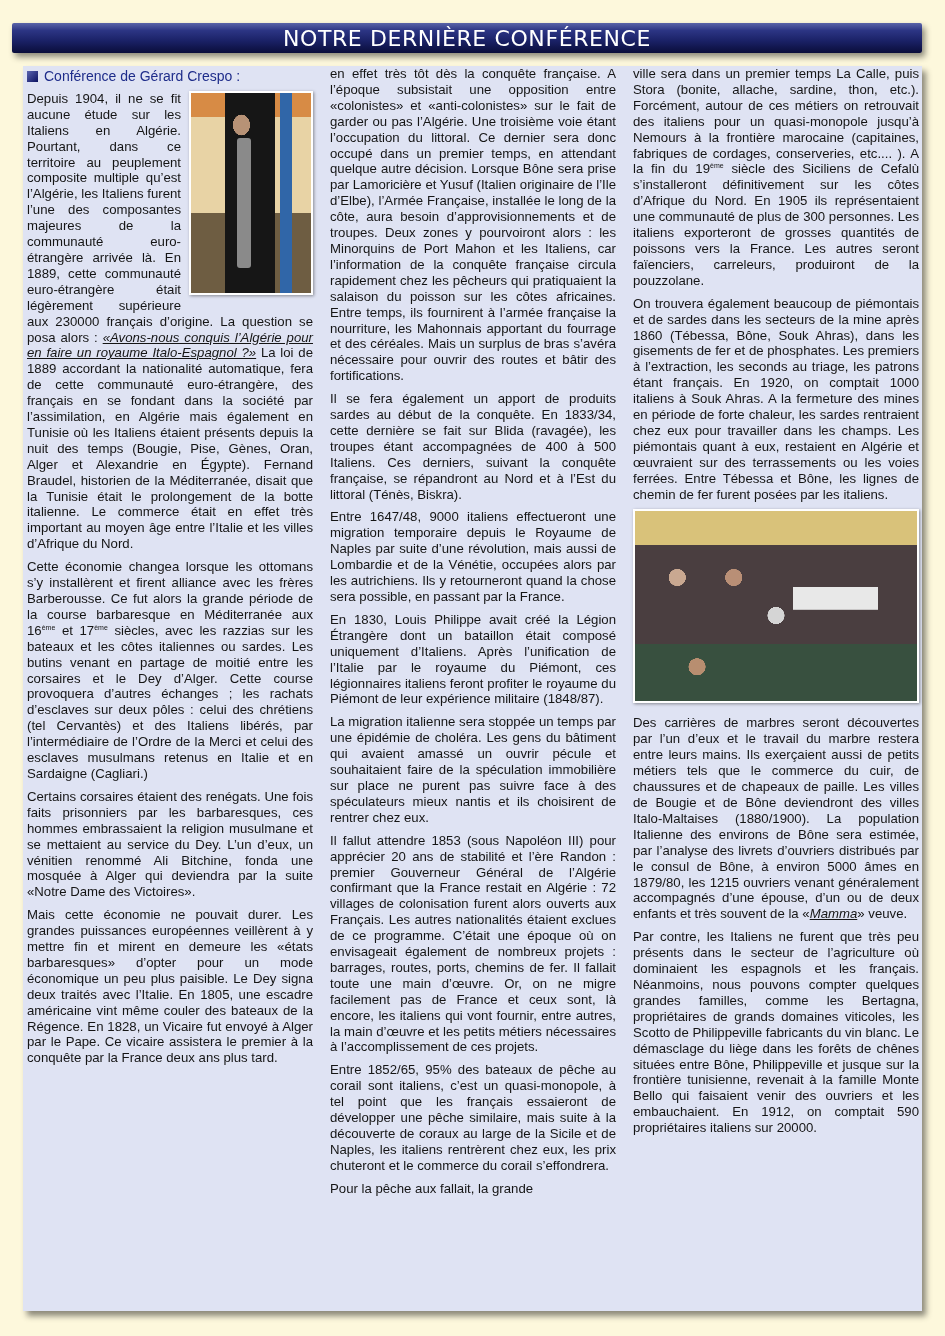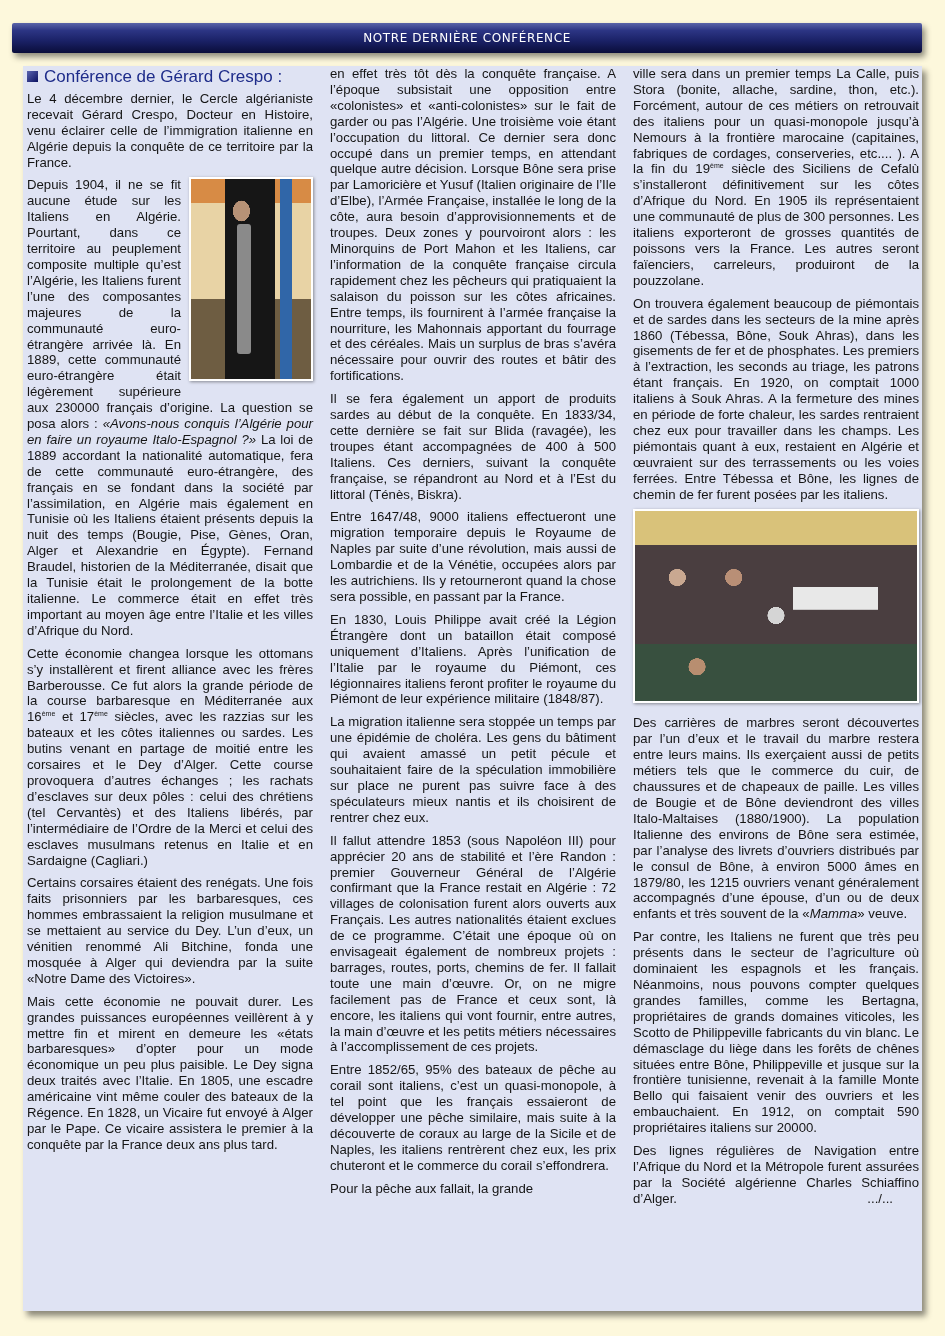--- a/index.html
+++ b/index.html
@@ -11,39 +11,39 @@
     color: #151515;
   }
   .banner {
     position: absolute; left: 12px; top: 23px; width: 910px; height: 30px;
     background: linear-gradient(to bottom, #5a64a8 0%, #2c3584 25%, #1a2166 60%, #0a0d3a 100%);
     box-shadow: 3px 4px 6px rgba(0,0,0,0.45);
     border-radius: 2px;
     display: flex; align-items: center; justify-content: center;
   }
   .banner-title {
-    color: #ffffff; font-size: 12px; letter-spacing: 0.6px;
+    color: #ffffff; font-size: 22px; letter-spacing: 0.6px;
     font-family: "DejaVu Sans", sans-serif; font-weight: normal;
   }
   .panel {
     position: absolute; left: 23px; top: 66px; width: 899px; height: 1245px;
     background: #dfe3f3;
     box-shadow: 4px 5px 6px rgba(0,0,0,0.45);
   }
   .col {
     position: absolute; top: 0; width: 286px;
     font-size: 13.2px; line-height: 15.9px;
     text-align: justify;
   }
   .col p { margin: 0 0 7px 0; }
   .c1 { left: 4px; }
   .c2 { left: 307px; }
   .c3 { left: 610px; }
   .section-title {
-    color: #1e2c8a; font-size: 17px; margin: 3px 0 6px 0;
+    color: #1e2c8a; font-size: 14px; margin: 3px 0 6px 0;
     display: flex; align-items: center; gap: 6px;
   }
   .square {
     width: 11px; height: 11px; display: inline-block;
     background: linear-gradient(135deg, #5a64b0, #0c1160);
   }
   sup { font-size: 7px; line-height: 0; vertical-align: 5px; }
   .photo {
     border: 2px solid #ffffff; box-shadow: 1px 1px 3px rgba(0,0,0,0.4);
     position: relative; overflow: hidden;
@@ -64,59 +64,57 @@
   .photo-audience {
     width: 282px; height: 190px; margin: 4px 0 12px 0;
     background:
       radial-gradient(circle 14px at 15% 35%, #c9a891 0 60%, transparent 62%),
       radial-gradient(circle 14px at 35% 35%, #b98f76 0 60%, transparent 62%),
       radial-gradient(circle 14px at 50% 55%, #d5d5d5 0 60%, transparent 62%),
       radial-gradient(circle 14px at 22% 82%, #b88e70 0 60%, transparent 62%),
       linear-gradient(90deg, transparent 0 56%, #e8e8e8 56% 86%, transparent 86%) 0 45% / 100% 12% no-repeat,
       linear-gradient(to bottom, #d9c27a 0 18%, #4a3e40 18% 70%, #38503f 70% 100%);
   }
-  .ital { font-style: italic; }
+  .ital { font-style: italic; text-decoration: underline; }
 </style>
 </head>
 <body>
 
 <div class="banner">
   <span class="banner-title">NOTRE DERNIÈRE CONFÉRENCE</span>
 </div>
 
 <div class="panel">
 
   <div class="col c1">
     <div class="section-title">
       <span class="square"></span>
       <span>Conférence de Gérard Crespo :</span>
     </div>
-    <p>Le 4 décembre dernier, le Cercle algérianiste recevait Gérard Crespo, Docteur en Histoire, venu éclairer celle de l’immigration italienne en Algérie depuis la conquête de ce territoire par la France.</p>
     <div class="photo photo-speaker" title="Photo of speaker Gérard Crespo">
       <div class="scarf"></div>
     </div>
     <p><span>Depuis 1904, il ne se fit aucune étude sur les Italiens en Algérie. Pourtant, dans ce territoire au peuplement composite multiple qu’est l’Algérie, les Italiens furent l’une des composantes majeures de la communauté euro-étrangère arrivée là. En 1889, cette communauté euro-étrangère était légèrement supérieure aux 230000 français d’origine. La question se posa alors : </span><span class="ital">«Avons-nous conquis l’Algérie pour en faire un royaume Italo-Espagnol ?»</span><span> La loi de 1889 accordant la nationalité automatique, fera de cette communauté euro-étrangère, des français en se fondant dans la société par l’assimilation, en Algérie mais également en Tunisie où les Italiens étaient présents depuis la nuit des temps (Bougie, Pise, Gènes, Oran, Alger et Alexandrie en Égypte). Fernand Braudel, historien de la Méditerranée, disait que la Tunisie était le prolongement de la botte italienne. Le commerce était en effet très important au moyen âge entre l’Italie et les villes d’Afrique du Nord.</span></p>
     <p><span>Cette économie changea lorsque les ottomans s’y installèrent et firent alliance avec les frères Barberousse. Ce fut alors la grande période de la course barbaresque en Méditerranée aux 16</span><sup>ème</sup><span> et 17</span><sup>ème</sup><span> siècles, avec les razzias sur les bateaux et les côtes italiennes ou sardes. Les butins venant en partage de moitié entre les corsaires et le Dey d’Alger. Cette course provoquera d’autres échanges ; les rachats d’esclaves sur deux pôles : celui des chrétiens (tel Cervantès) et des Italiens libérés, par l’intermédiaire de l’Ordre de la Merci et celui des esclaves musulmans retenus en Italie et en Sardaigne (Cagliari.)</span></p>
     <p>Certains corsaires étaient des renégats. Une fois faits prisonniers par les barbaresques, ces hommes embrassaient la religion musulmane et se mettaient au service du Dey. L’un d’eux, un vénitien renommé Ali Bitchine, fonda une mosquée à Alger qui deviendra par la suite «Notre Dame des Victoires».</p>
     <p>Mais cette économie ne pouvait durer. Les grandes puissances européennes veillèrent à y mettre fin et mirent en demeure les «états barbaresques» d’opter pour un mode économique un peu plus paisible. Le Dey signa deux traités avec l’Italie. En 1805, une escadre américaine vint même couler des bateaux de la Régence. En 1828, un Vicaire fut envoyé à Alger par le Pape. Ce vicaire assistera le premier à la conquête par la France deux ans plus tard.</p>
   </div>
 
   <div class="col c2">
     <p>en effet très tôt dès la conquête française. A l’époque subsistait une opposition entre «colonistes» et «anti-colonistes» sur le fait de garder ou pas l’Algérie. Une troisième voie étant l’occupation du littoral. Ce dernier sera donc occupé dans un premier temps, en attendant quelque autre décision. Lorsque Bône sera prise par Lamoricière et Yusuf (Italien originaire de l’Ile d’Elbe), l’Armée Française, installée le long de la côte, aura besoin d’approvisionnements et de troupes. Deux zones y pourvoiront alors : les Minorquins de Port Mahon et les Italiens, car l’information de la conquête française circula rapidement chez les pêcheurs qui pratiquaient la salaison du poisson sur les côtes africaines. Entre temps, ils fournirent à l’armée française la nourriture, les Mahonnais apportant du fourrage et des céréales. Mais un surplus de bras s’avéra nécessaire pour ouvrir des routes et bâtir des fortifications.</p>
     <p>Il se fera également un apport de produits sardes au début de la conquête. En 1833/34, cette dernière se fait sur Blida (ravagée), les troupes étant accompagnées de 400 à 500 Italiens. Ces derniers, suivant la conquête française, se répandront au Nord et à l’Est du littoral (Ténès, Biskra).</p>
     <p>Entre 1647/48, 9000 italiens effectueront une migration temporaire depuis le Royaume de Naples par suite d’une révolution, mais aussi de Lombardie et de la Vénétie, occupées alors par les autrichiens. Ils y retourneront quand la chose sera possible, en passant par la France.</p>
     <p>En 1830, Louis Philippe avait créé la Légion Étrangère dont un bataillon était composé uniquement d’Italiens. Après l’unification de l’Italie par le royaume du Piémont, ces légionnaires italiens feront profiter le royaume du Piémont de leur expérience militaire (1848/87).</p>
-    <p>La migration italienne sera stoppée un temps par une épidémie de choléra. Les gens du bâtiment qui avaient amassé un petit pécule et souhaitaient faire de la spéculation immobilière sur place ne purent pas suivre face à des spéculateurs mieux nantis et ils choisirent de rentrer chez eux.</p>
+    <p>La migration italienne sera stoppée un temps par une épidémie de choléra. Les gens du bâtiment qui avaient amassé un ouvrir pécule et souhaitaient faire de la spéculation immobilière sur place ne purent pas suivre face à des spéculateurs mieux nantis et ils choisirent de rentrer chez eux.</p>
     <p>Il fallut attendre 1853 (sous Napoléon III) pour apprécier 20 ans de stabilité et l’ère Randon : premier Gouverneur Général de l’Algérie confirmant que la France restait en Algérie : 72 villages de colonisation furent alors ouverts aux Français. Les autres nationalités étaient exclues de ce programme. C’était une époque où on envisageait également de nombreux projets : barrages, routes, ports, chemins de fer. Il fallait toute une main d’œuvre. Or, on ne migre facilement pas de France et ceux sont, là encore, les italiens qui vont fournir, entre autres, la main d’œuvre et les petits métiers nécessaires à l’accomplissement de ces projets.</p>
     <p>Entre 1852/65, 95% des bateaux de pêche au corail sont italiens, c’est un quasi-monopole, à tel point que les français essaieront de développer une pêche similaire, mais suite à la découverte de coraux au large de la Sicile et de Naples, les italiens rentrèrent chez eux, les prix chuteront et le commerce du corail s’effondrera.</p>
     <p>Pour la pêche aux fallait, la grande</p>
   </div>
 
   <div class="col c3">
     <p><span>ville sera dans un premier temps La Calle, puis Stora (bonite, allache, sardine, thon, etc.). Forcément, autour de ces métiers on retrouvait des italiens pour un quasi-monopole jusqu’à Nemours à la frontière marocaine (capitaines, fabriques de cordages, conserveries, etc.... ). A la fin du 19</span><sup>ème</sup><span> siècle des Siciliens de Cefalù s’installeront définitivement sur les côtes d’Afrique du Nord. En 1905 ils représentaient une communauté de plus de 300 personnes. Les italiens exporteront de grosses quantités de poissons vers la France. Les autres seront faïenciers, carreleurs, produiront de la pouzzolane.</span></p>
     <p>On trouvera également beaucoup de piémontais et de sardes dans les secteurs de la mine après 1860 (Tébessa, Bône, Souk Ahras), dans les gisements de fer et de phosphates. Les premiers à l’extraction, les seconds au triage, les patrons étant français. En 1920, on comptait 1000 italiens à Souk Ahras. A la fermeture des mines en période de forte chaleur, les sardes rentraient chez eux pour travailler dans les champs. Les piémontais quant à eux, restaient en Algérie et œuvraient sur des terrassements ou les voies ferrées. Entre Tébessa et Bône, les lignes de chemin de fer furent posées par les italiens.</p>
     <div class="photo photo-audience" title="Photo of conference audience"></div>
     <p><span>Des carrières de marbres seront découvertes par l’un d’eux et le travail du marbre restera entre leurs mains. Ils exerçaient aussi de petits métiers tels que le commerce du cuir, de chaussures et de chapeaux de paille. Les villes de Bougie et de Bône deviendront des villes Italo-Maltaises (1880/1900). La population Italienne des environs de Bône sera estimée, par l’analyse des livrets d’ouvriers distribués par le consul de Bône, à environ 5000 âmes en 1879/80, les 1215 ouvriers venant généralement accompagnés d’une épouse, d’un ou de deux enfants et très souvent de la «</span><span class="ital">Mamma</span><span>» veuve.</span></p>
     <p>Par contre, les Italiens ne furent que très peu présents dans le secteur de l’agriculture où dominaient les espagnols et les français. Néanmoins, nous pouvons compter quelques grandes familles, comme les Bertagna, propriétaires de grands domaines viticoles, les Scotto de Philippeville fabricants du vin blanc. Le démasclage du liège dans les forêts de chênes situées entre Bône, Philippeville et jusque sur la frontière tunisienne, revenait à la famille Monte Bello qui faisaient venir des ouvriers et les embauchaient. En 1912, on comptait 590 propriétaires italiens sur 20000.</p>
-    <p><span>Des lignes régulières de Navigation entre l’Afrique du Nord et la Métropole furent assurées par la Société algérienne Charles Schiaffino d’Alger.</span> <span style="float:right;margin-right:26px;">.../...</span></p>
   </div>
 
 </div>
 
 </body></html>

